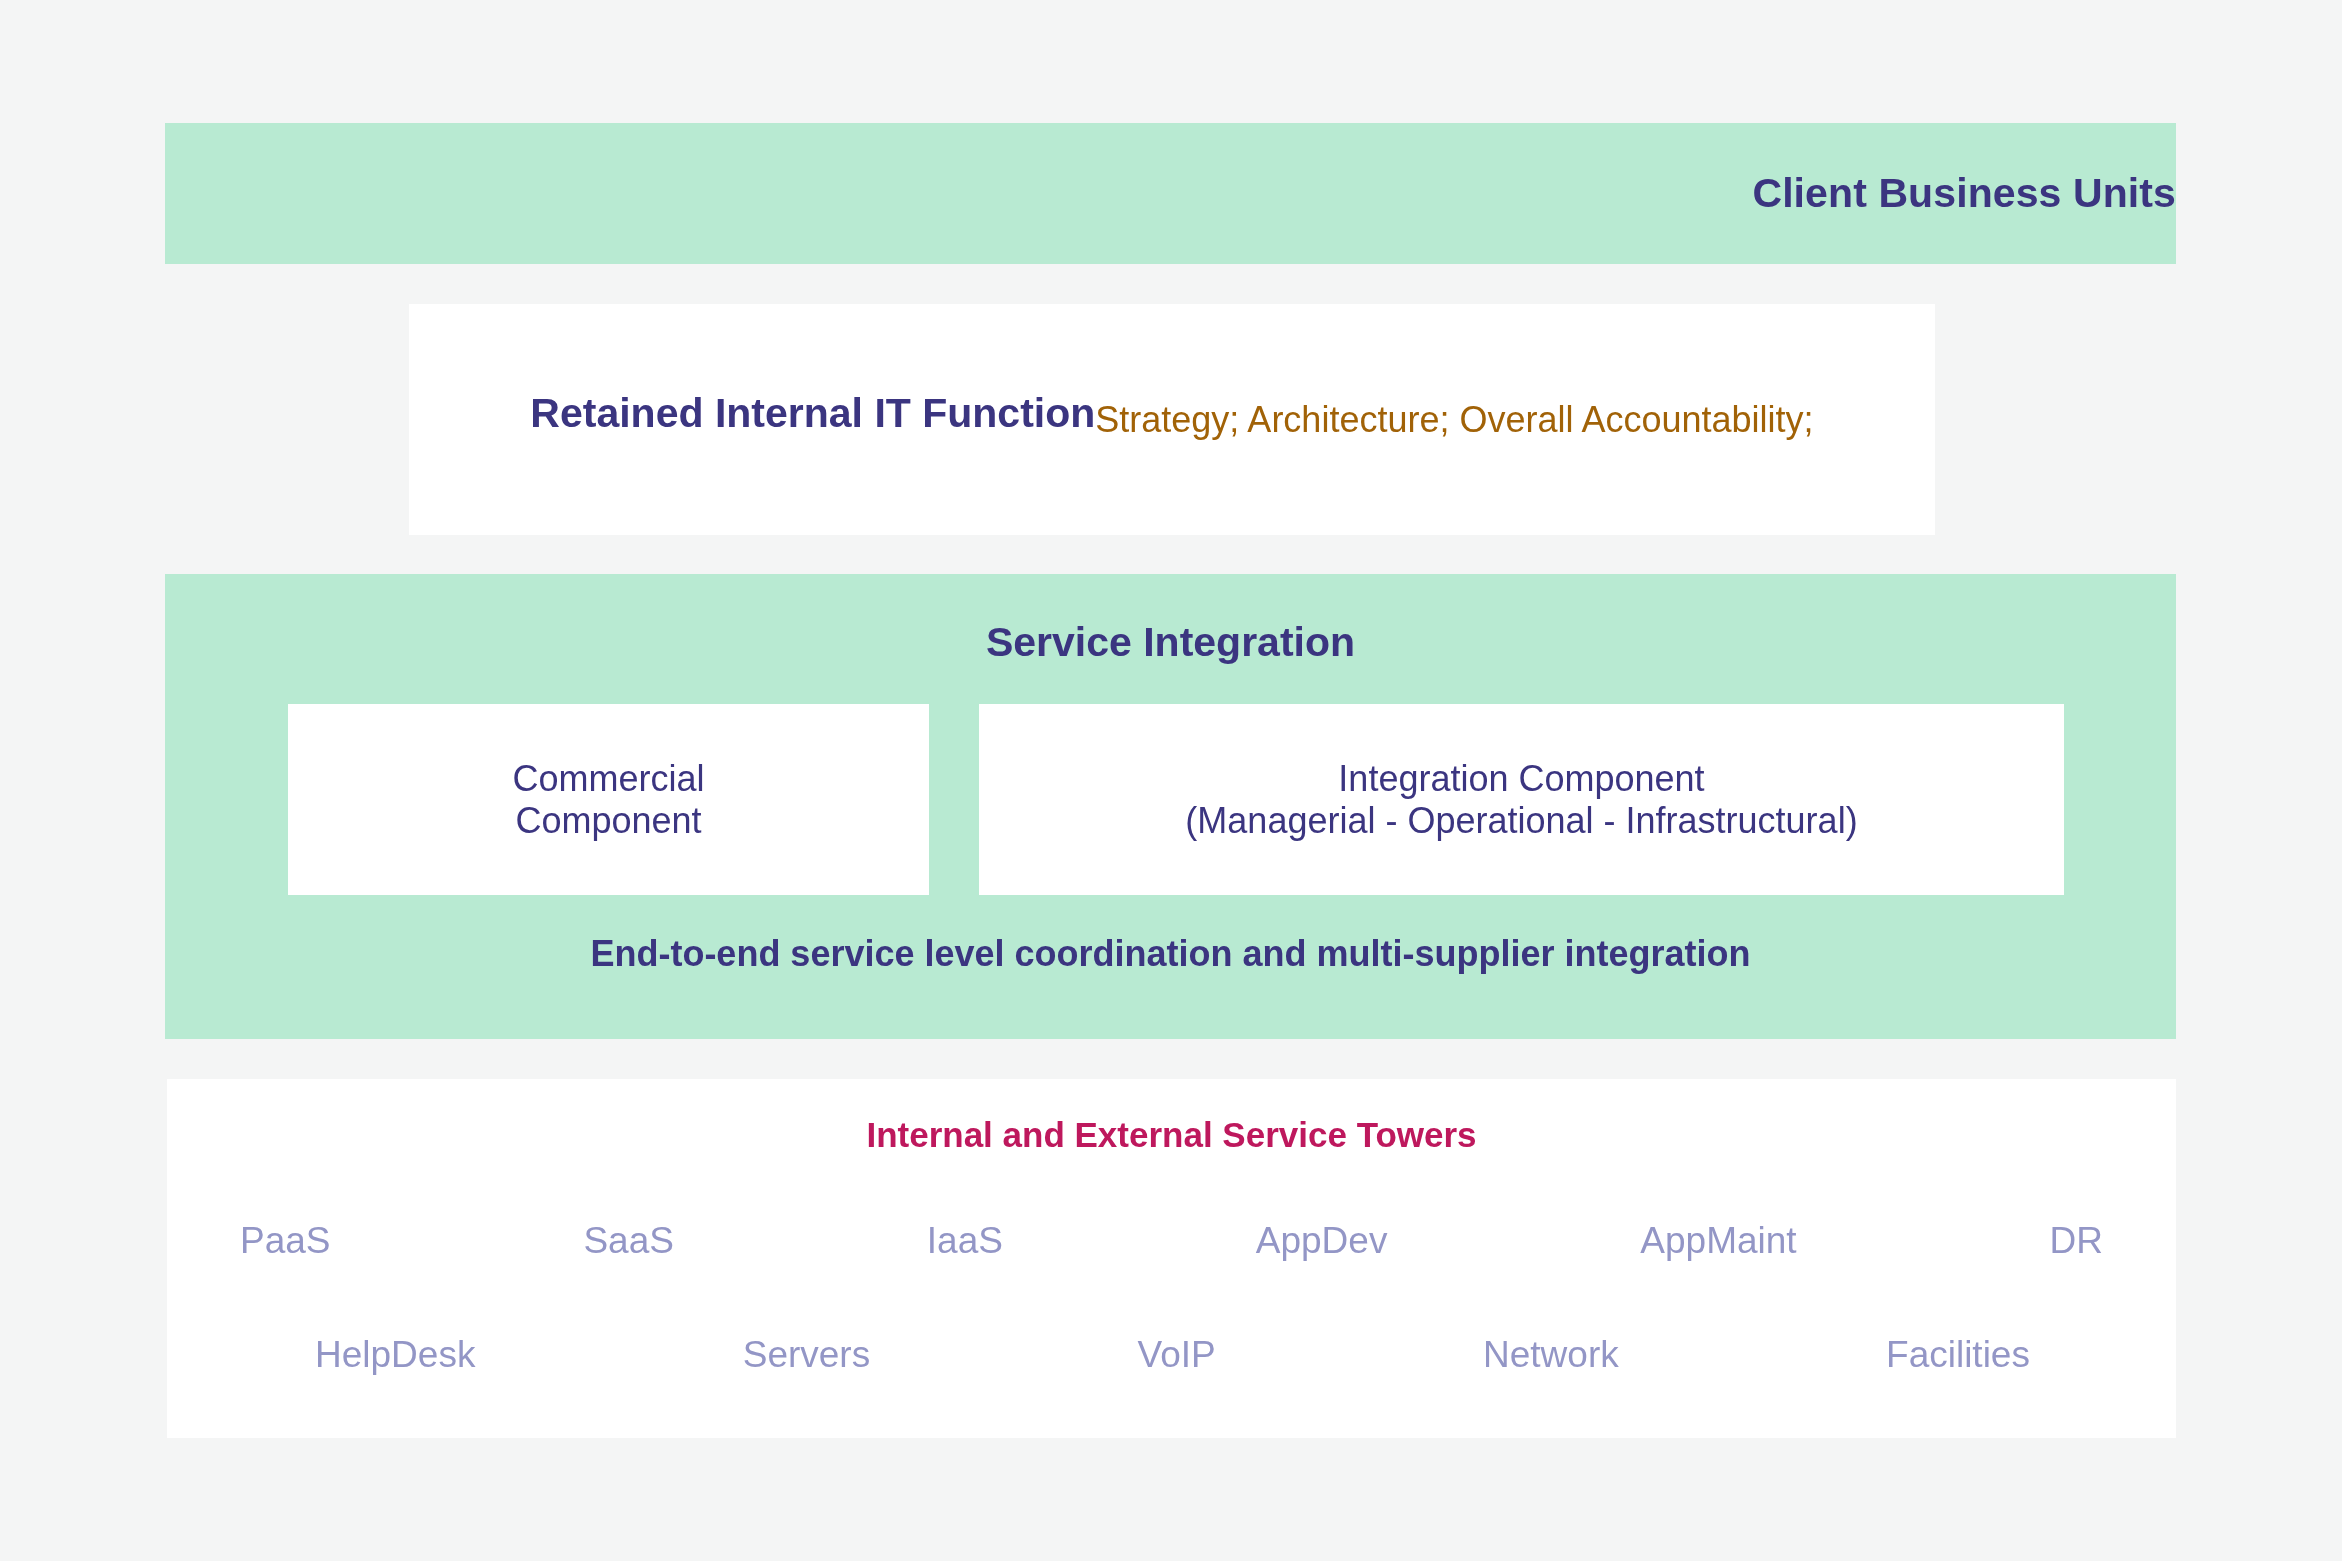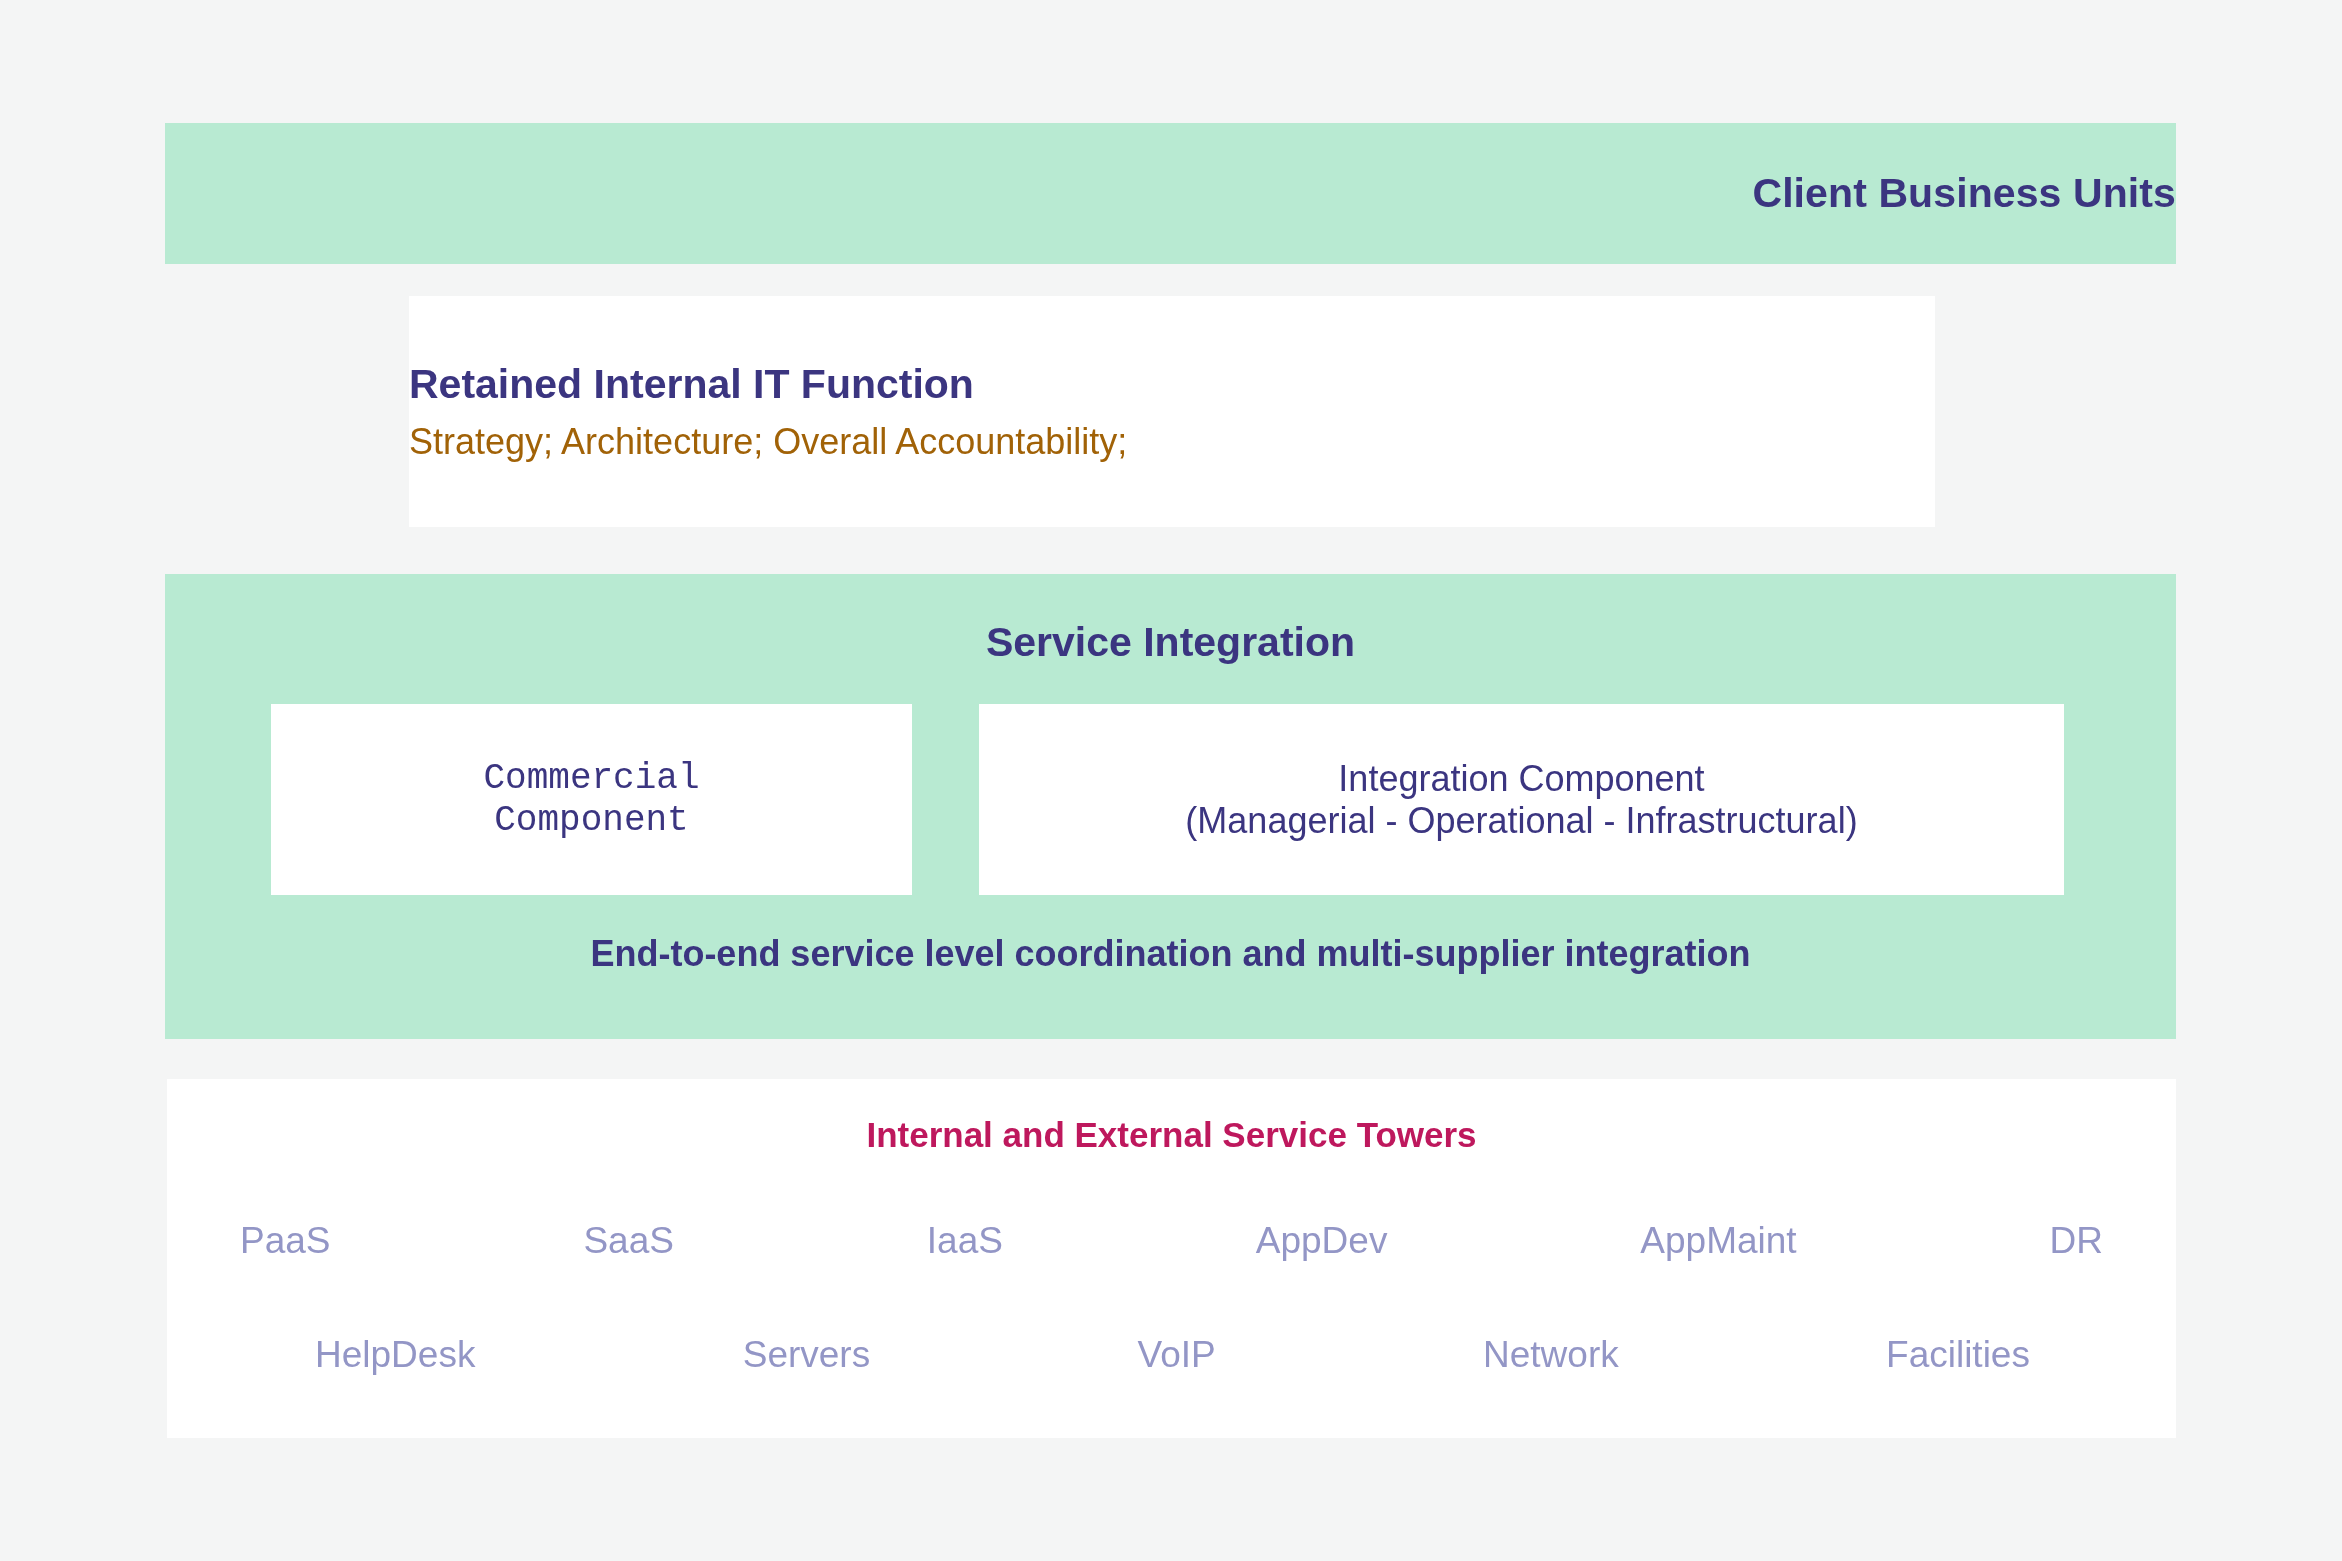--- a/index.html
+++ b/index.html
@@ -37,26 +37,27 @@
     font-size: 41px;
     font-weight: bold;
     color: #3b3580;
     letter-spacing: 0.1px;
   }
 
   
   .band-retained {
     position: absolute;
     left: 409px;
-    top: 296px;
+    top: 304px;
     width: 1526px;
     height: 231px;
     background: #ffffff;
     display: flex;
-    flex-direction: column;
+    flex-direction: row;
+    align-items: center;
     justify-content: center;
   }
   .retained-title {
     font-size: 41px;
     font-weight: bold;
     color: #3b3580;
     margin-bottom: 13px;
   }
   .retained-sub {
     font-size: 36px;
@@ -85,25 +86,24 @@
   }
   .inner-box {
     position: absolute;
     background: #ffffff;
     display: flex;
     align-items: center;
     justify-content: center;
     text-align: center;
   }
   .box-commercial {
-    left: 106px;
+    left: 123px;
     top: 130px;
     width: 641px;
     height: 191px;
-    font-family: Liberation Mono, monospace;
   }
   .box-integration-comp {
     left: 814px;
     top: 130px;
     width: 1085px;
     height: 191px;
   }
   .inner-box-text {
     font-size: 36px;
     color: #3b3580;

